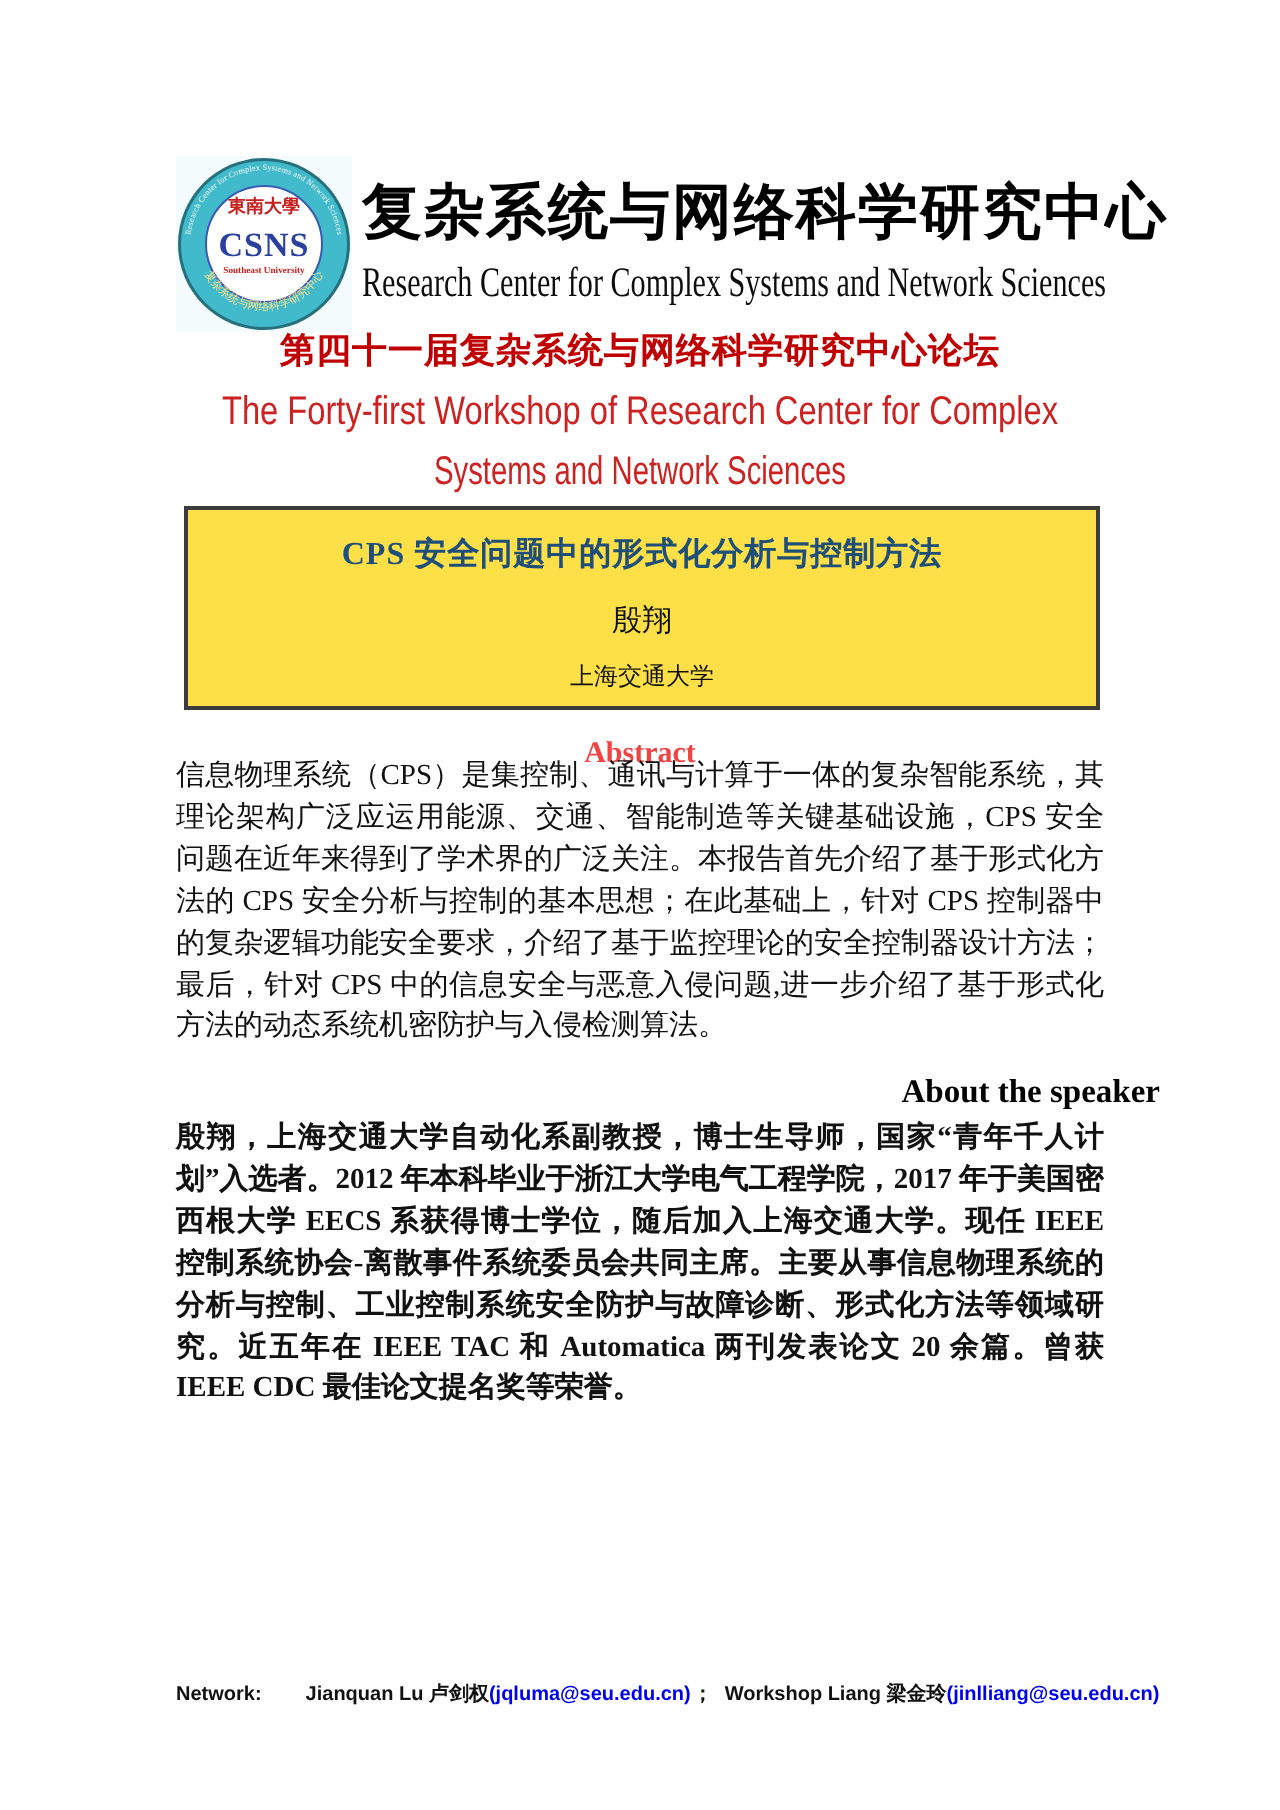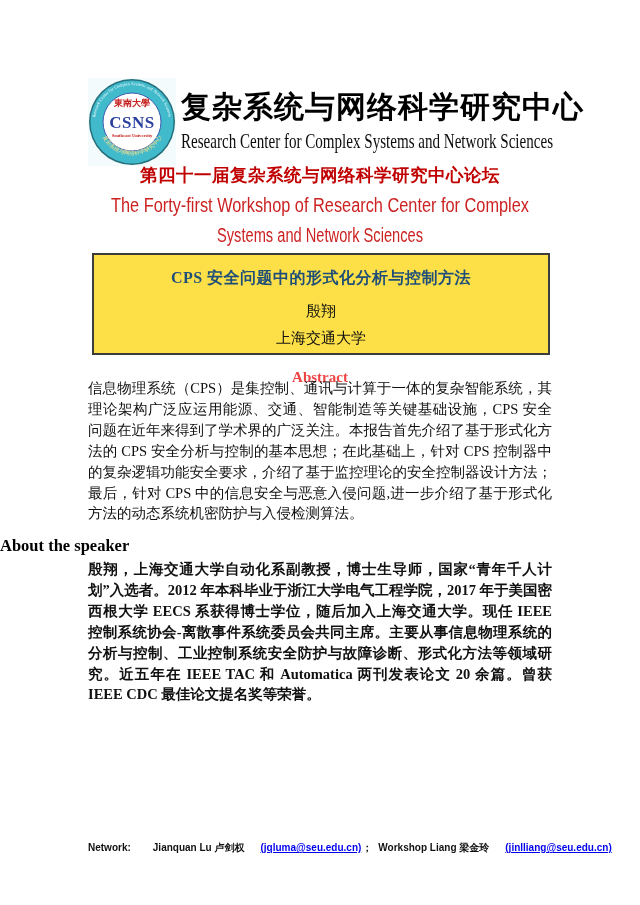--- a/index.html
+++ b/index.html
@@ -43,54 +43,54 @@
     border:2px solid #3c3c3c;background:#fde047;
     text-align:center;
   }
   .talk-title{
     margin-top:13px;
     font-family:"Liberation Serif", serif;
     font-weight:bold;font-size:16px;line-height:20px;
     color:#1F4E79;letter-spacing:0.5px;
   }
   .talk-speaker{margin-top:14px;font-size:15px;line-height:18px;color:#111;}
-  .talk-affil{margin-top:9px;font-size:15px;line-height:18px;color:#111;}
+  .talk-affil{margin-top:9px;font-size:12px;line-height:18px;color:#111;}
 
   
   .abs-h{
     position:absolute;top:369px;left:0;width:640px;margin:0;
     text-align:center;
     font-family:Liberation Serif, serif;
     font-weight:bold;font-size:15px;color:#ef4444;
   }
   .body-p{
     position:absolute;left:88px;width:464px;margin:0;
     font-family:"Liberation Serif", serif;
     font-size:14.5px;line-height:20.9px;
     text-align:justify;color:#111;
   }
   .abs-p{top:378px;}
   .about-h{
     position:absolute;top:536px;left:0;width:580px;margin:0;
-    text-align:left;
+    text-align:right;
     font-family:"Liberation Serif", serif;
     font-weight:bold;font-size:16.5px;color:#000;
   }
   .about-p{top:559px;font-weight:bold;}
 
   
   .footer{
     position:absolute;top:841px;left:88px;width:470px;
     font-family:"Liberation Sans", sans-serif;
     font-weight:bold;font-size:10px;line-height:13px;color:#111;
     white-space:nowrap;
   }
   .inq-label{margin-right:22px;}
   .contact-name{}
-  .email-link{color:#0000EE;text-decoration:underline;margin-left:16px;cursor:pointer;}
+  .email-link{color:#0000EE;margin-left:0;cursor:pointer;}
   .sep{margin:0 6px 0 1px;}
 </style>
 </head>
 <body>
 
 <div class="page">
 
   <header class="banner">
     <svg class="logo-svg" width="88" height="88" viewBox="0 0 88 88" aria-hidden="true">
       <defs>

